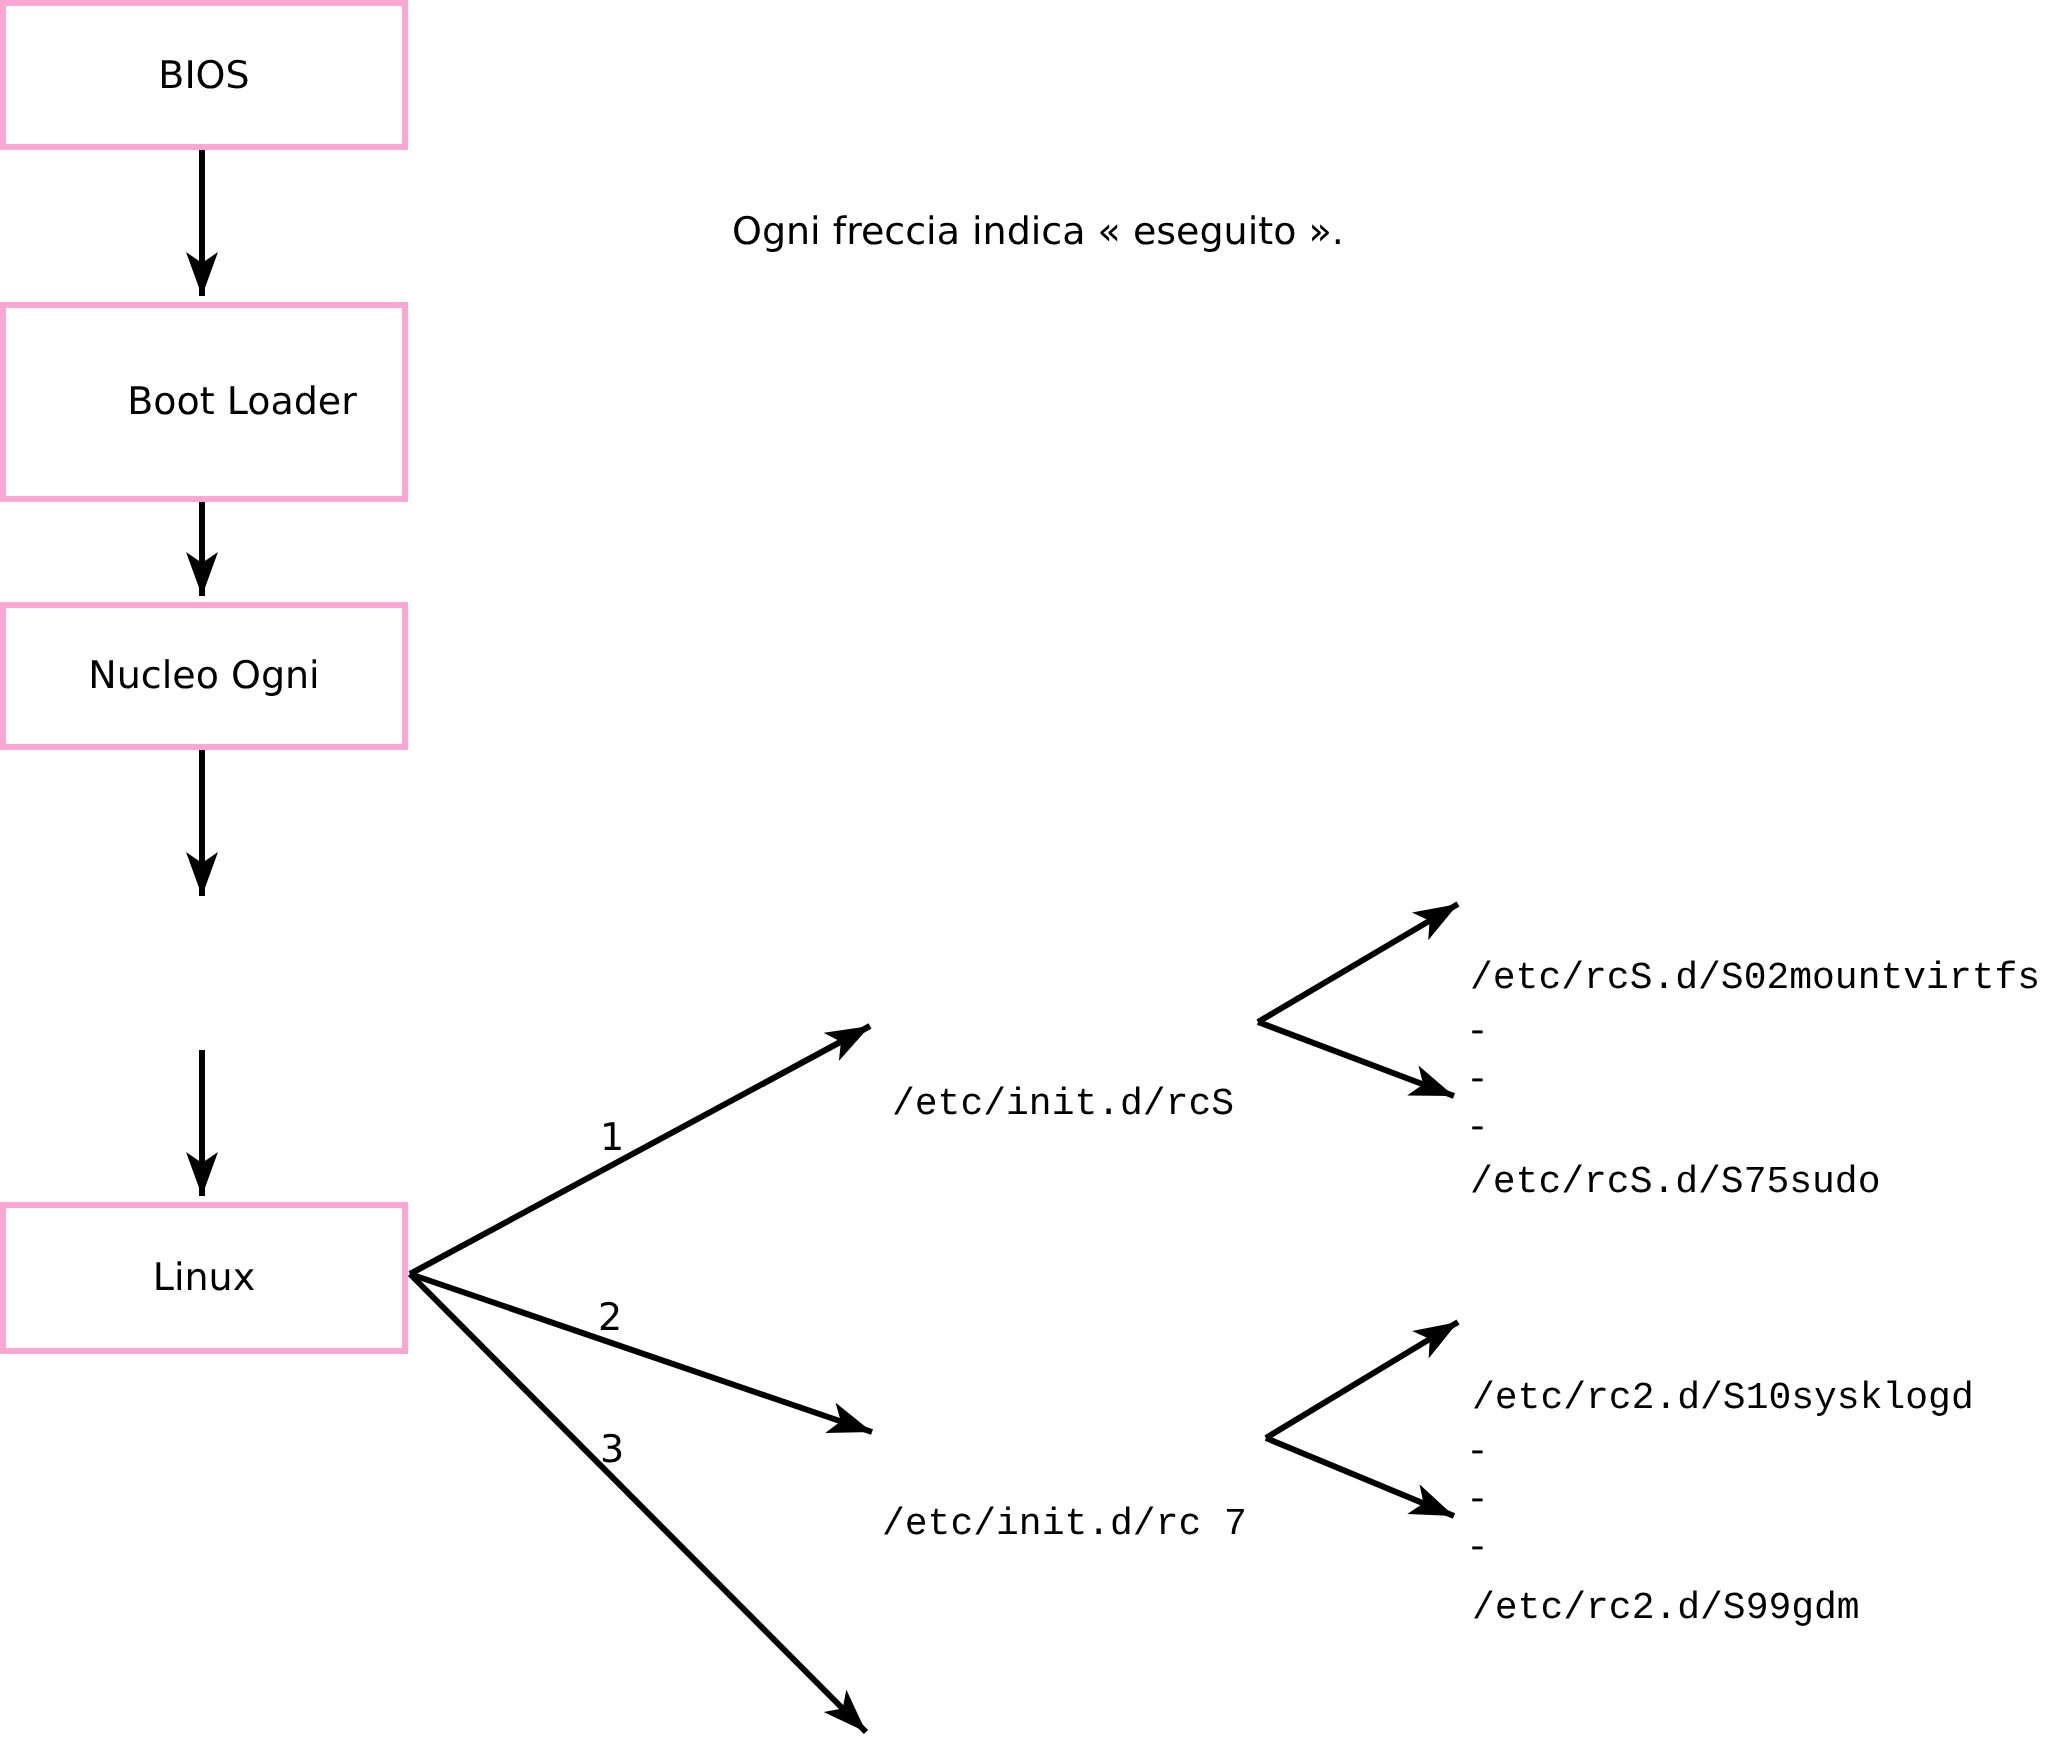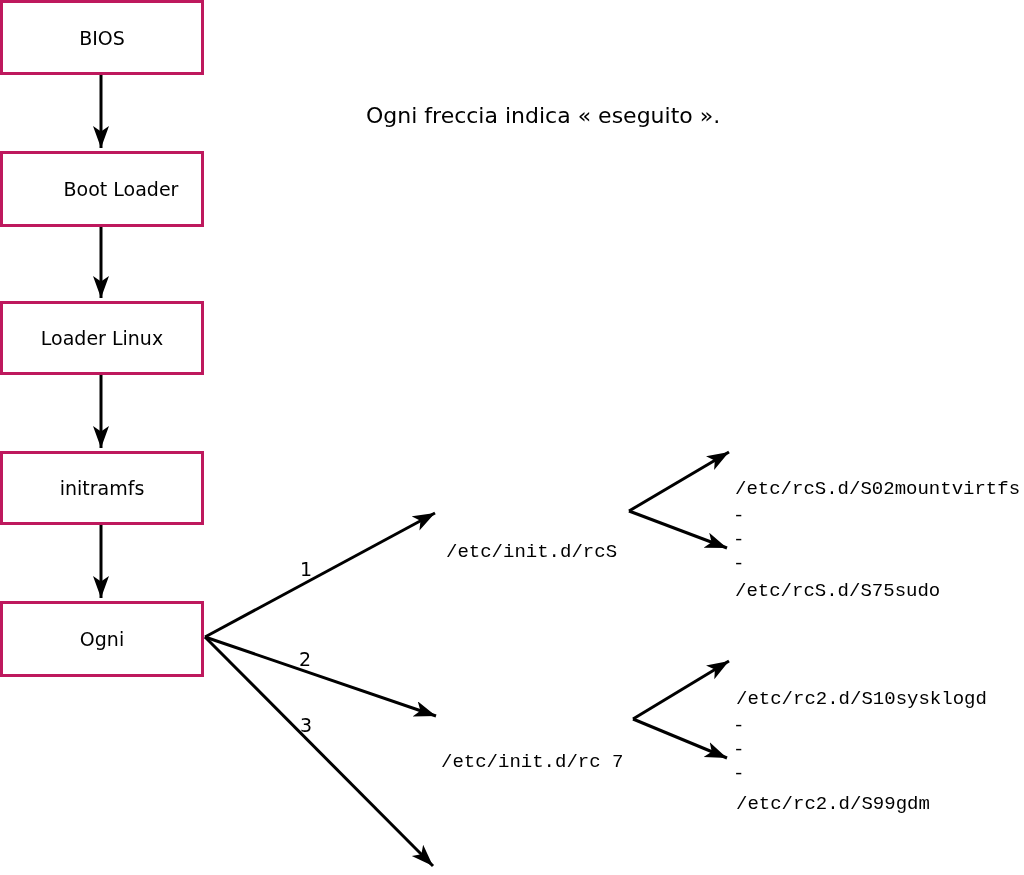--- a/index.html
+++ b/index.html
@@ -16,29 +16,29 @@
     position: absolute;
     left: 0; top: 0;
     width: 1024px; height: 875px;
   }
   .arrow-layer line { stroke: #000000; stroke-width: 3; }
   .box {
     position: absolute;
     left: 0;
     width: 204px;
     box-sizing: border-box;
-    border: 3px solid #be185d;
+    border: 3px solid #f9a8d4;
     background: #ffffff;
     display: flex;
     align-items: center;
     justify-content: center;
     font-size: 19px;
   }
   .lbl { position: absolute; white-space: pre; line-height: 24px; }
-  .sans { font-size: 22px; }
+  .sans { font-size: 19px; }
   .mono { font-family: "Liberation Mono", "DejaVu Sans Mono", monospace; font-size: 19px; margin-top: 44px; }
   .num  { font-size: 19px; width: 22px; text-align: center; }
 </style>
 </head>
 <body>
 
 <div class="canvas">
 
   <svg class="arrow-layer" viewBox="0 0 1024 875" xmlns="http://www.w3.org/2000/svg">
     <defs>
@@ -59,31 +59,28 @@
     <line x1="629" y1="511" x2="729" y2="452" marker-end="url(#ah)"></line>
     <line x1="629" y1="511" x2="727" y2="548" marker-end="url(#ah)"></line>
 
     <line x1="633" y1="719" x2="729" y2="661" marker-end="url(#ah)"></line>
     <line x1="633" y1="719" x2="727" y2="758" marker-end="url(#ah)"></line>
   </svg>
 
   <div class="box" style="top:0;   height:75px;">
     <span>BIOS</span>
   </div>
-  <div class="box" style="top:151px; height:76px;padding-left:38px;">
+  <div class="box" style="top:151px; height:100px;padding-left:38px;">
     <span>Boot Loader</span>
   </div>
   <div class="box" style="top:301px; height:74px;">
-    <span>Loader Linux</span>
-  </div>
-  <div class="box" style="top:451px; height:74px;">
-    <span>initramfs</span>
+    <span>Nucleo Ogni</span>
   </div>
   <div class="box" style="top:601px; height:76px;">
-    <span>Ogni</span>
+    <span>Linux</span>
   </div>
 
   <div class="lbl sans" style="left:366px; top:104px;">Ogni freccia indica « eseguito ».</div>
 
   <div class="lbl num" style="left:295px; top:557px;">1</div>
   <div class="lbl num" style="left:294px; top:647px;">2</div>
   <div class="lbl num" style="left:295px; top:713px;">3</div>
 
   <div class="lbl mono" style="left:446px; top:496px;">/etc/init.d/rcS</div>
   <div class="lbl mono" style="left:735px; top:433px;">/etc/rcS.d/S02mountvirtfs</div>

